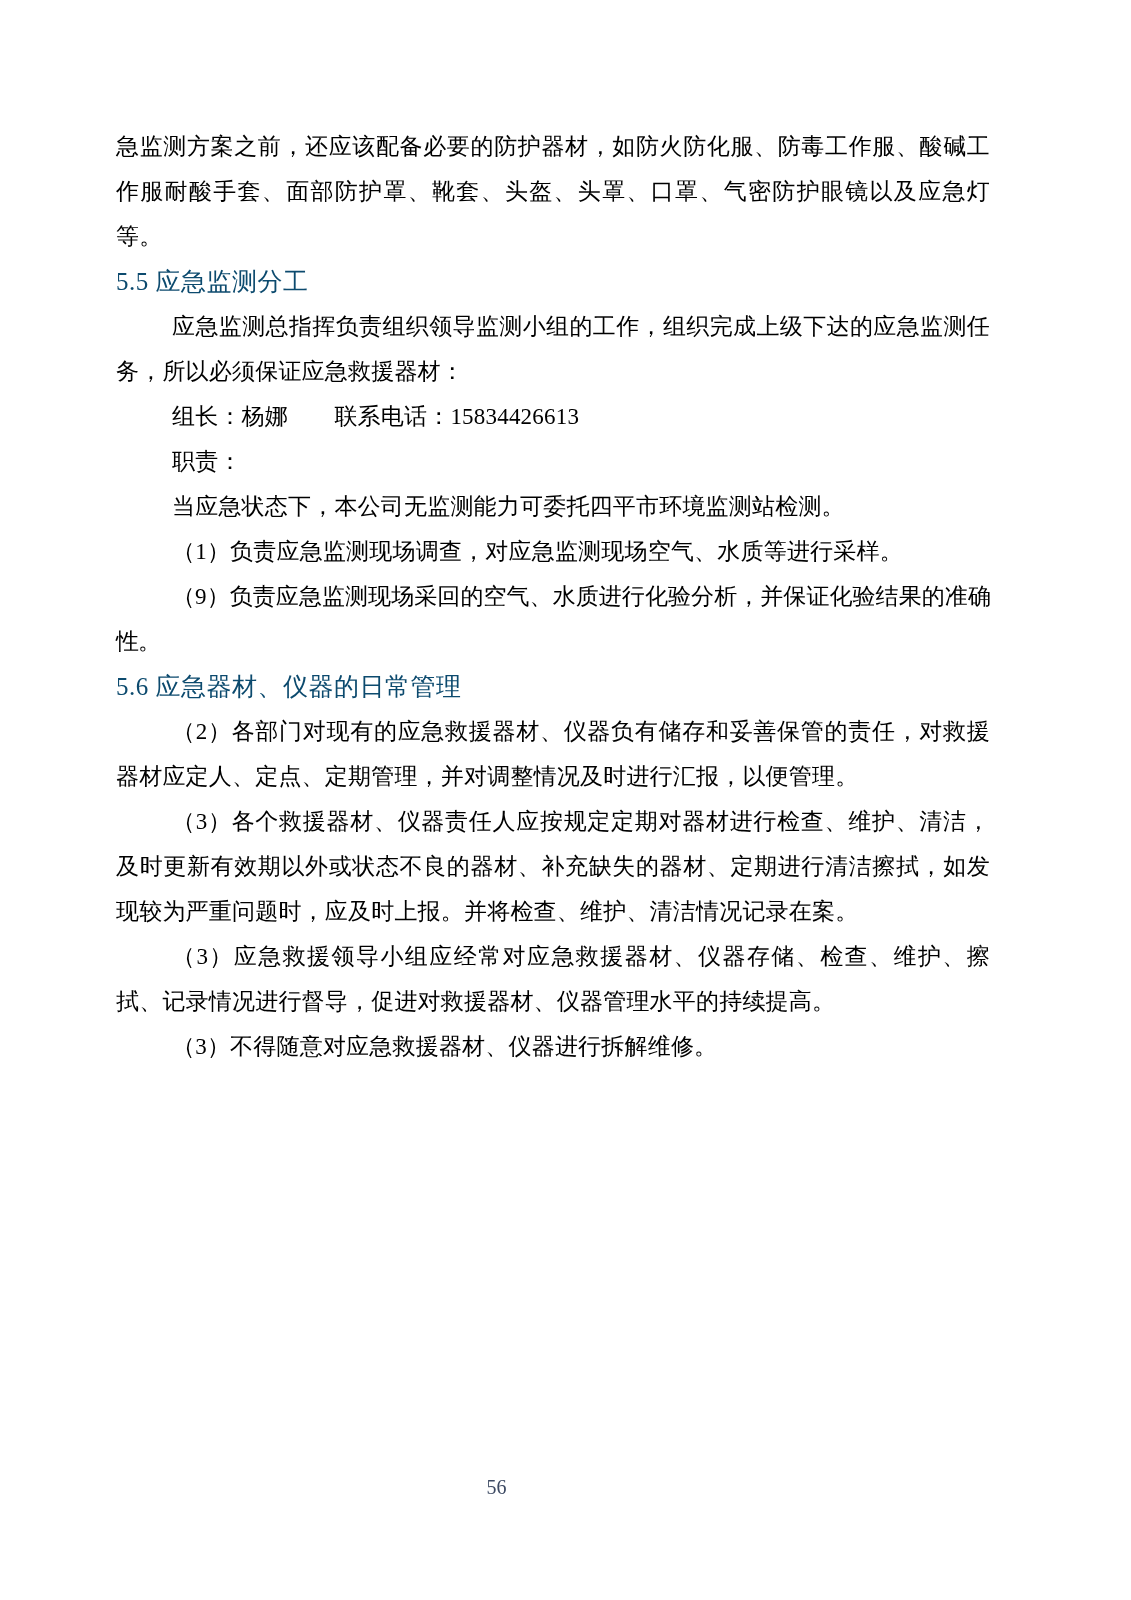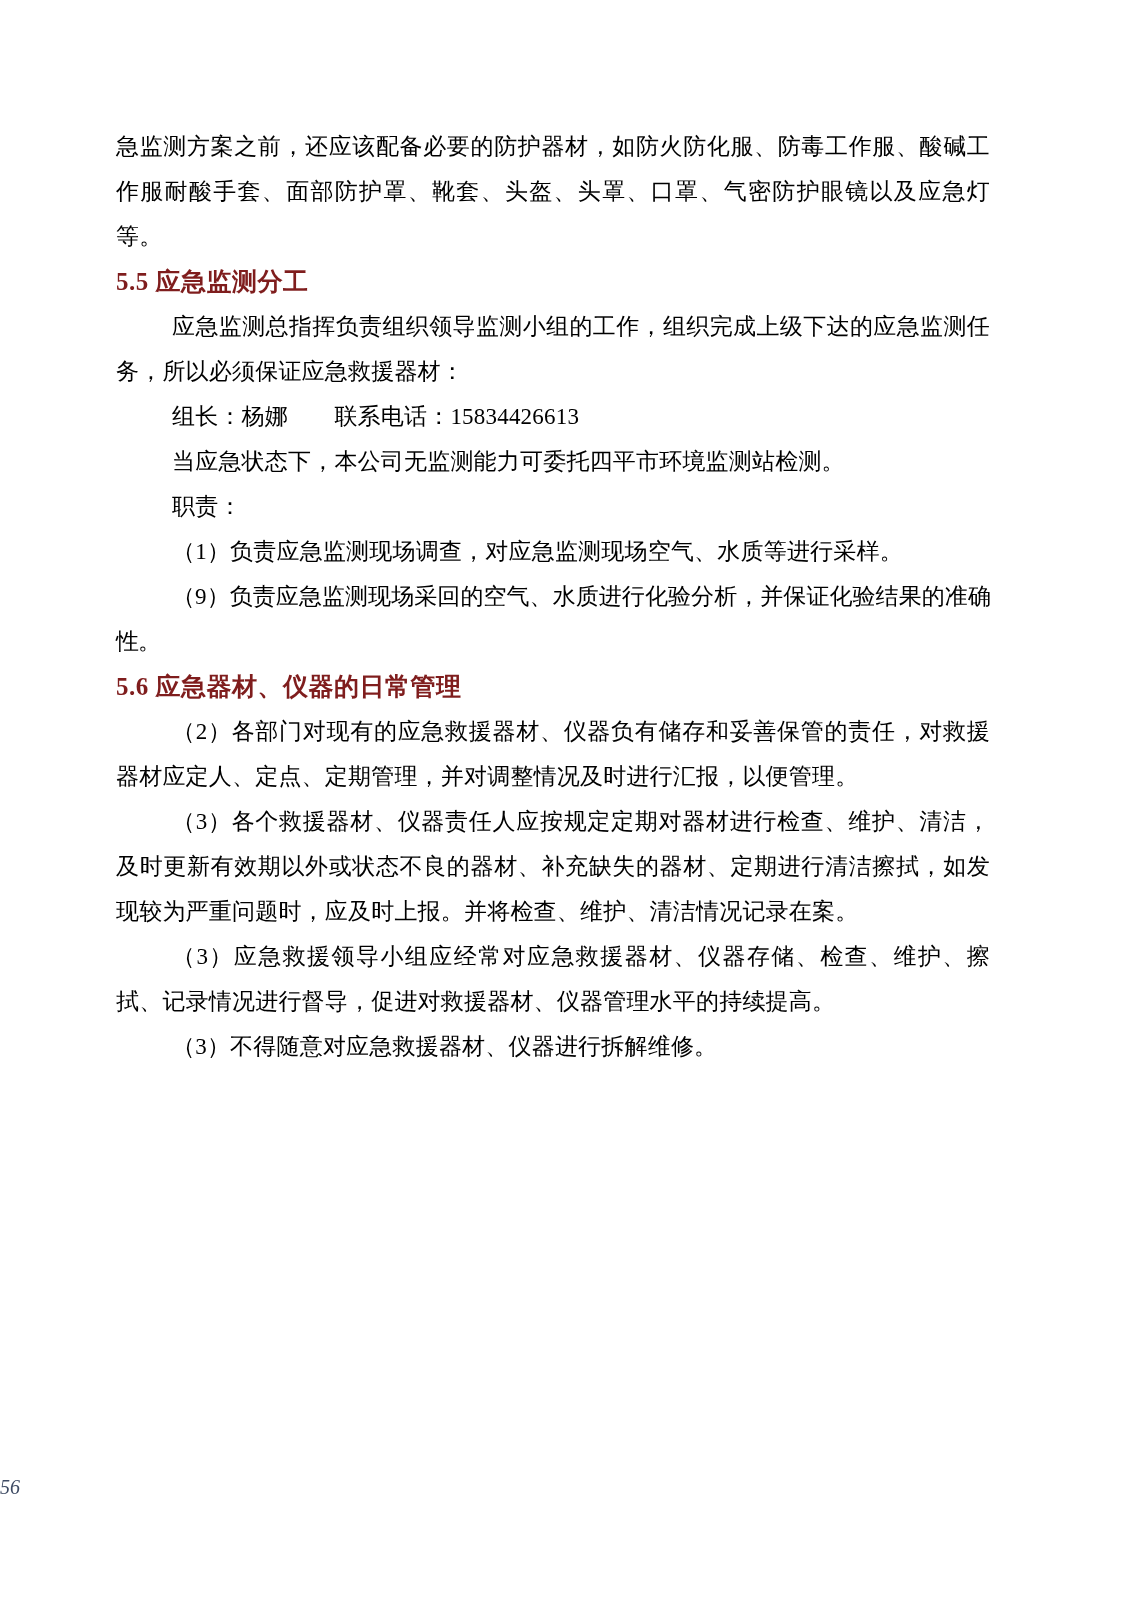--- a/index.html
+++ b/index.html
@@ -33,51 +33,50 @@
   .para.indent {
     text-indent: 56px;
   }
   .para.tight {
     letter-spacing: -0.9px;
   }
   .heading {
     margin: 0;
     font-size: 25px;
     line-height: 45px;
-    font-weight: bold;
-    color: #7f1d1d;
+    font-weight: normal;
+    color: #0c4a6e;
     text-align: left;
     letter-spacing: 0.5px;
   }
   .footer {
     position: absolute;
     left: 0;
     width: 100%;
     top: 1474px;
-    text-align: left;
-    font-style: italic;
+    text-align: center;
   }
   .page-number {
     font-size: 20px;
     line-height: 26px;
     color: #3d4a63;
     font-family: "Liberation Serif", "DejaVu Serif", serif;
   }
 </style>
 </head>
 <body>
 
 <div class="page">
   <div class="content">
     <p class="para">急监测方案之前，还应该配备必要的防护器材，如防火防化服、防毒工作服、酸碱工作服耐酸手套、面部防护罩、靴套、头盔、头罩、口罩、气密防护眼镜以及应急灯等。</p>
     <h2 class="heading">5.5 应急监测分工</h2>
     <p class="para indent">应急监测总指挥负责组织领导监测小组的工作，组织完成上级下达的应急监测任务，所以必须保证应急救援器材：</p>
     <p class="para indent">组长：杨娜　　联系电话：15834426613</p>
+    <p class="para indent">职责：</p>
     <p class="para indent">当应急状态下，本公司无监测能力可委托四平市环境监测站检测。</p>
-    <p class="para indent">职责：</p>
     <p class="para indent">（1）负责应急监测现场调查，对应急监测现场空气、水质等进行采样。</p>
     <p class="para indent tight">（9）负责应急监测现场采回的空气、水质进行化验分析，并保证化验结果的准确性。</p>
     <h2 class="heading">5.6 应急器材、仪器的日常管理</h2>
     <p class="para indent">（2）各部门对现有的应急救援器材、仪器负有储存和妥善保管的责任，对救援器材应定人、定点、定期管理，并对调整情况及时进行汇报，以便管理。</p>
     <p class="para indent">（3）各个救援器材、仪器责任人应按规定定期对器材进行检查、维护、清洁，及时更新有效期以外或状态不良的器材、补充缺失的器材、定期进行清洁擦拭，如发现较为严重问题时，应及时上报。并将检查、维护、清洁情况记录在案。</p>
     <p class="para indent">（3）应急救援领导小组应经常对应急救援器材、仪器存储、检查、维护、擦拭、记录情况进行督导，促进对救援器材、仪器管理水平的持续提高。</p>
     <p class="para indent">（3）不得随意对应急救援器材、仪器进行拆解维修。</p>
   </div>
   <div class="footer">
     <span class="page-number">56</span>

